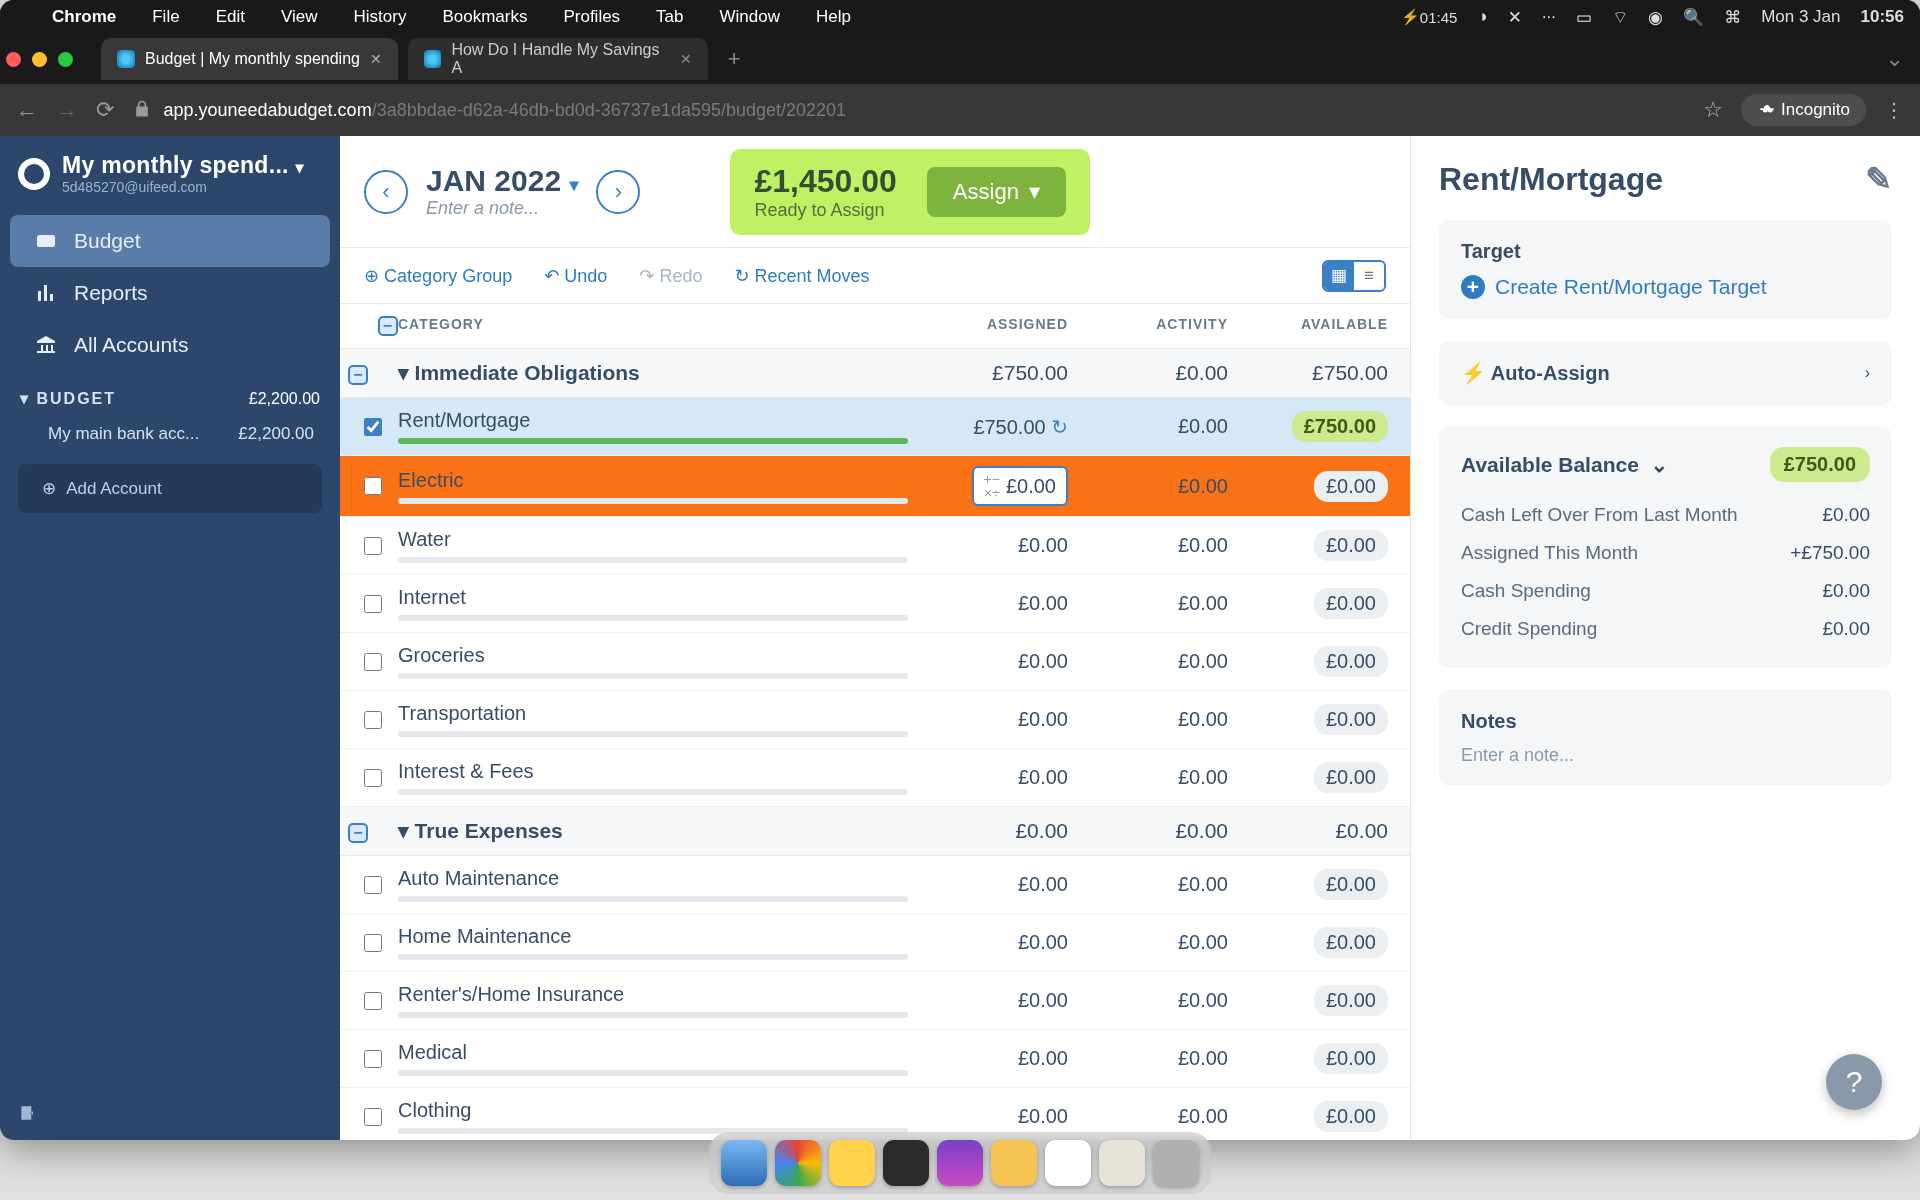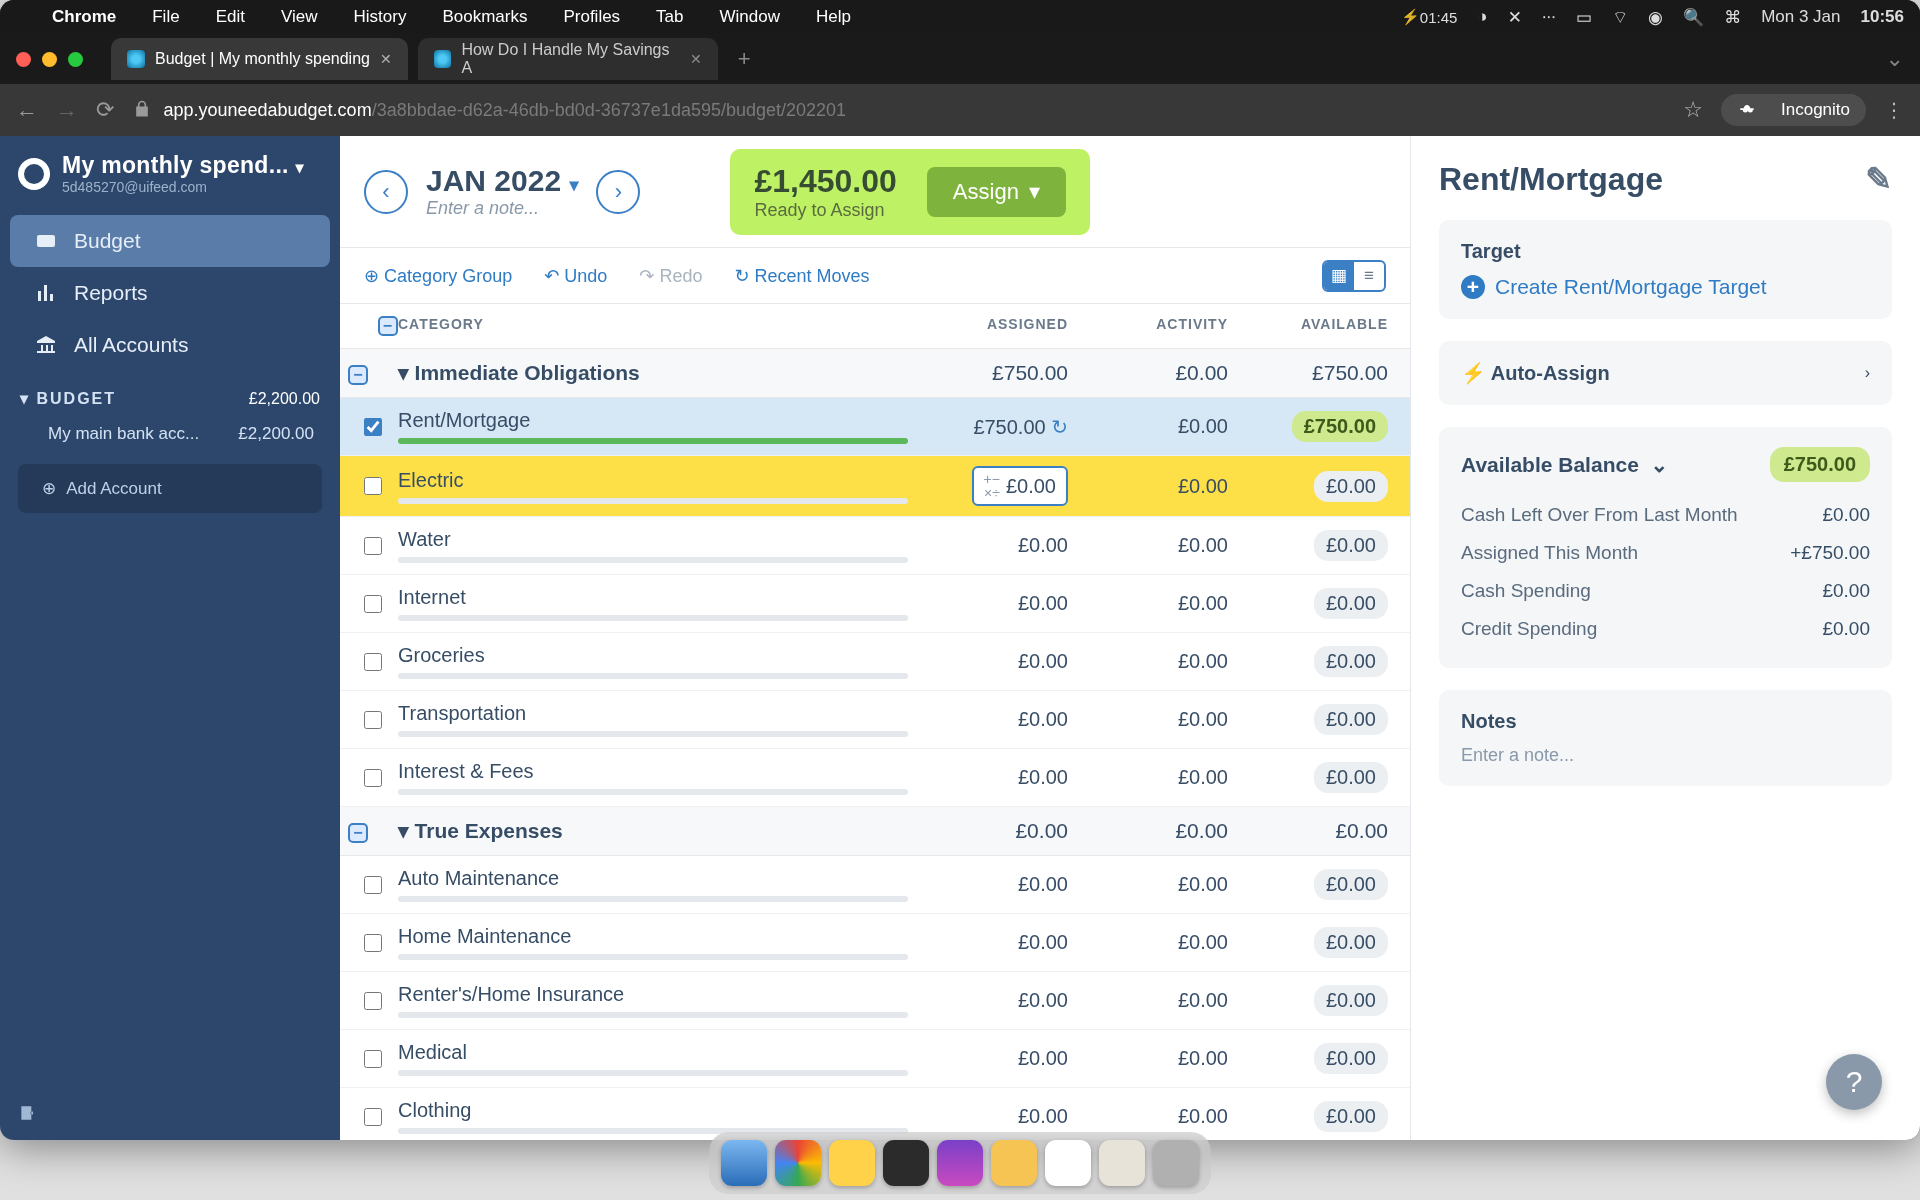--- a/index.html
+++ b/index.html
@@ -10,37 +10,37 @@
 
 .mac-menubar { height:34px; background:rgba(26,26,26,.98); display:flex; align-items:center; padding:0 16px; font-size:17px; color:#fff; gap:36px; }
 .mac-menubar .apple { font-size:20px; }
 .mac-menubar .right { margin-left:auto; display:flex; align-items:center; gap:20px; opacity:.85; }
 .mac-menubar .right .battery { color:#fff; font-size:15px; }
 .mac-menubar .right .red { color:#ff3b30; }
 .mac-menubar .right span { display:inline-flex; align-items:center; }
 .mac-menubar strong { font-weight:600; }
 
 
-.tabbar { height:50px; background:#1a1a1a; display:flex; align-items:center; padding-left:16px; gap:10px; }
+.tabbar { height:50px; background:#1a1a1a; display:flex; align-items:center; padding-left:6px; gap:10px; }
 .traffic { display:flex; gap:11px; margin-right:18px; }
 .traffic span { width:15px; height:15px; border-radius:50%; }
 .tl-close{background:#ff5f56}.tl-min{background:#ffbd2e}.tl-max{background:#27c93f}
 .tab { display:flex; align-items:center; background:#2e2e2e; height:42px; padding:0 16px; border-radius:10px 10px 0 0; color:#ccc; font-size:16px; gap:10px; max-width:300px; }
 .tab.active { background:#383838; color:#fff; }
 .tab .close{opacity:.6;font-size:14px}
 .favicon{width:18px;height:18px;border-radius:4px;background:radial-gradient(circle at 50% 50%,#4ec9f5 30%,#0a6ea0)}
 .newtab{color:#888;font-size:22px;padding:0 10px}
 
 
 .urlbar{height:52px;background:#383838;display:flex;align-items:center;padding:0 16px;gap:18px;color:#bbb}
 .urlbar .nav-btn{font-size:22px;color:#999}
 .urlbar .addr{flex:1;font-size:18px;color:#fff}
 .urlbar .addr .dim{color:#7a7a7a}
 .urlbar .addr svg{vertical-align:-3px;margin-right:6px}
-.urlbar .incog{background:#4d4d4d;padding:6px 16px;border-radius:20px;display:flex;align-items:center;gap:24px;color:#fff;font-size:17px}
+.urlbar .incog{background:#4d4d4d;padding:6px 16px;border-radius:20px;display:flex;align-items:center;gap:4px;color:#fff;font-size:17px}
 
 
 .content{position:absolute;top:136px;left:0;right:0;bottom:0;display:flex;background:#fff}
 
 
 .sidebar{width:340px;background:#2c476b;color:#fff;display:flex;flex-direction:column}
 .sb-header{padding:16px 18px;display:flex;align-items:center;gap:12px}
 .sb-logo{width:32px;height:32px;background:#fff;border-radius:50%;position:relative}
 .sb-logo:before{content:"";position:absolute;left:6px;top:6px;width:20px;height:20px;background:#2c476b;border-radius:50%}
 .sb-title{font-size:23px;font-weight:700;letter-spacing:.3px}
@@ -81,21 +81,21 @@
 .thead div{text-align:right;font-weight:600}
 .thead .cat{text-align:left;}
 .group-row{display:grid;grid-template-columns:50px 1fr 160px 160px 160px;padding:12px 22px 12px 8px;font-size:21px;font-weight:700;color:#374d66;background:#f6f8fa;border-bottom:1px solid #e8e8e8;align-items:center}
 .group-row .amt{text-align:right;font-weight:500}
 .group-row .tri{display:inline-block;margin-right:6px}
 .row{display:grid;grid-template-columns:50px 1fr 160px 160px 160px;align-items:center;padding:10px 22px 10px 8px;font-size:20px;color:#374d66;border-bottom:1px solid #eef1f4;min-height:58px}
 .row .name{display:flex;flex-direction:column;gap:6px}
 .row .bar{height:6px;background:#e4e8ec;border-radius:4px;width:100%}
 .row .bar.green{background:#5bb85b}
 .row.selected{background:#d6e7f6}
-.row.highlight{background:#fde047}
+.row.highlight{background:#f97316}
 .row .ck{display:flex;justify-content:center}
 .row input[type=checkbox]{width:18px;height:18px;accent-color:#3b7fc4}
 .amt{text-align:right}
 .pill{display:inline-block;padding:4px 12px;border-radius:14px;background:#eceff2}
 .pill.green{background:#cfe98f;color:#3e5a1a;font-weight:600}
 .assigned-edit{border:2px solid #3b7fc4;border-radius:6px;padding:4px 10px;display:inline-flex;align-items:center;gap:6px;background:#fff}
 .calc-ic{font-size:14px;color:#8a99aa;line-height:1}
 
 .chk-square{width:20px;height:20px;border:2px solid #3b7fc4;border-radius:5px;background:#dbeafe;display:inline-flex;align-items:center;justify-content:center;color:#3b7fc4;font-size:16px;font-weight:900}
 

